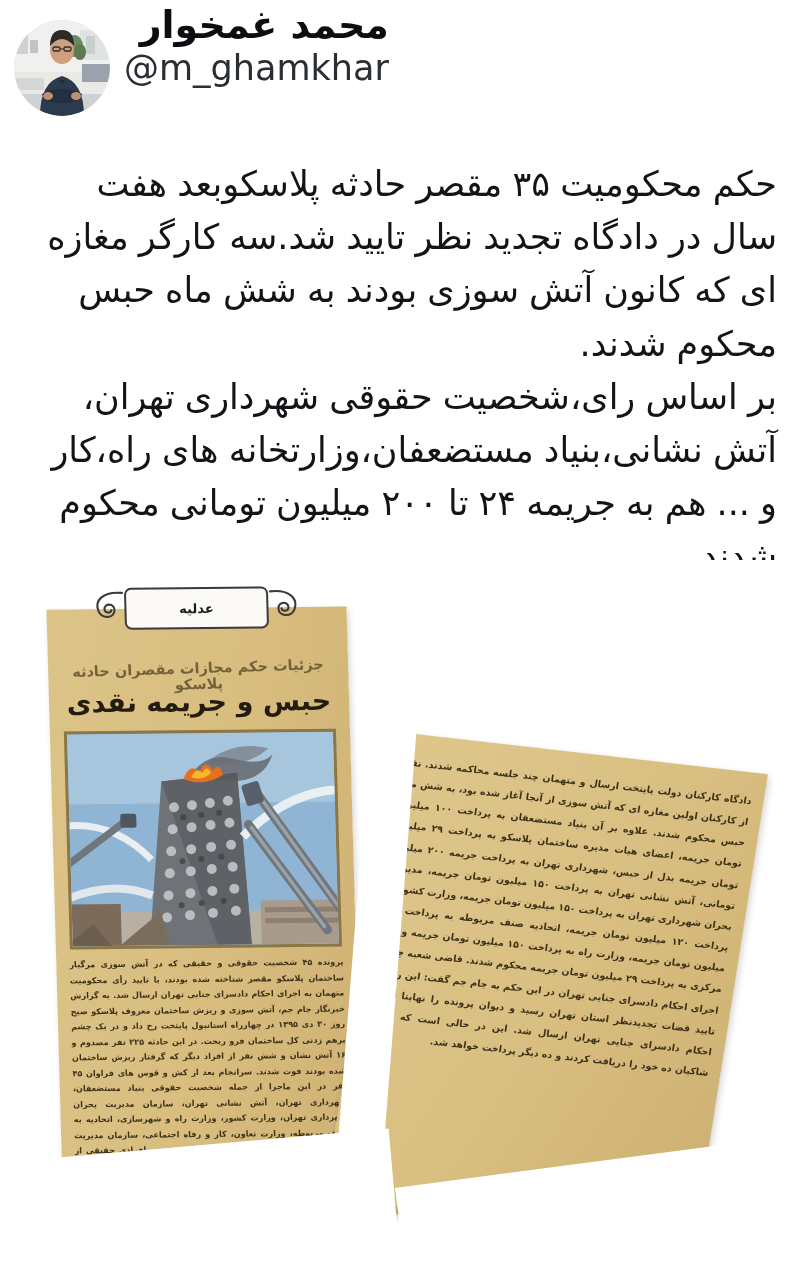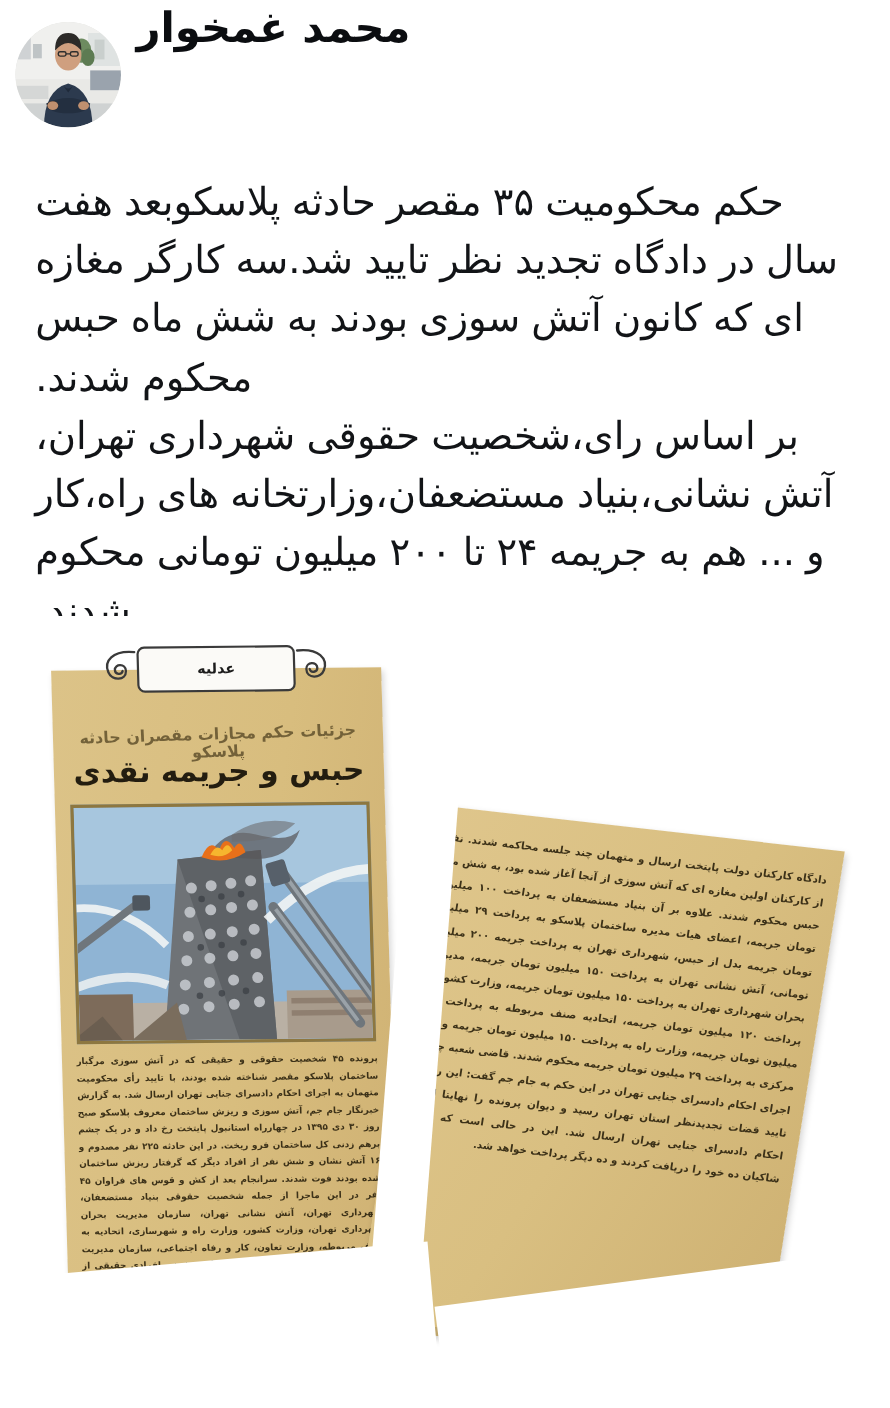--- a/index.html
+++ b/index.html
@@ -85,21 +85,21 @@
     background: #cfd3d6;
   }
 
   
   .tweet-body {
     position: absolute;
     top: 158px;
     right: 32px;
     left: 32px;
     direction: rtl;
-    text-align: left;
+    text-align: right;
   }
   .tweet-para {
     font-size: 35px;
     line-height: 1.52;
     font-weight: 400;
     color: #121417;
     margin: 0;
     word-spacing: -1px;
   }
   .tweet-para + .tweet-para { margin-top: 0px; }
@@ -296,20 +296,21 @@
 <div class="tweet-header">
 
   <div class="more-menu">
     <span class="dot"></span>
     <span class="dot"></span>
     <span class="dot"></span>
   </div>
 
   <div class="identity">
     <div class="display-name">محمد غمخوار</div>
+    <div class="handle">@m_ghamkhar</div>
   </div>
 
   <div class="avatar-wrap">
     <div class="avatar">
       <svg viewBox="0 0 96 96" xmlns="http://www.w3.org/2000/svg">
         <defs>
           <clipPath id="avclip">
               <circle cx="48" cy="48" r="48"></circle>
             </clipPath>
         </defs>

